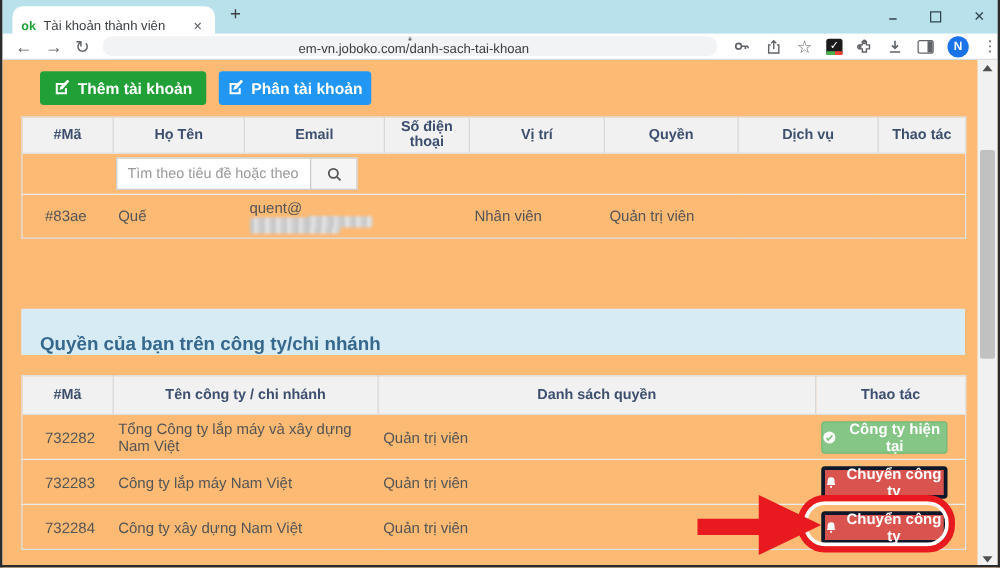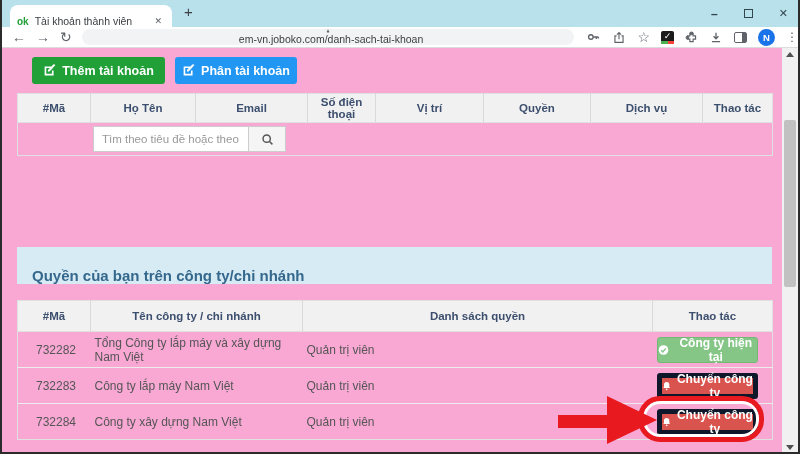--- a/index.html
+++ b/index.html
@@ -26,21 +26,21 @@
   .tb-right{display:flex;align-items:center;gap:11px;margin-left:12px;}
   .tbicon{cursor:pointer;display:flex;align-items:center;color:#5f6368;font-size:12px;line-height:1;}
   .ext-check{width:13px;height:13px;background:#1b1b1b;border-radius:2px;position:relative;color:#fff;font-size:9px;text-align:center;line-height:11px;}
   .ext-check::after{content:"";position:absolute;left:0;bottom:0;width:50%;height:3px;background:#4caf50;}
   .ext-check::before{content:"";position:absolute;right:0;bottom:0;width:50%;height:3px;background:#f44336;}
   .sidebar-ic{width:13px;height:11px;border:1.5px solid #5f6368;border-radius:2px;position:relative;}
   .sidebar-ic::after{content:"";position:absolute;right:0;top:0;width:4px;height:100%;background:#5f6368;}
   .avatar{width:17px;height:17px;border-radius:50%;background:#1a73e8;color:#fff;font-size:9.5px;font-weight:bold;display:flex;align-items:center;justify-content:center;}
   .dots{font-size:12px;color:#5f6368;}
   
-  .page{position:absolute;left:0;top:48px;width:100%;height:406px;background:#f9a8d4;}
+  .page{position:absolute;left:0;top:48px;width:100%;height:406px;background:#fdba74;}
   .actbtn{position:absolute;top:9px;height:27px;border:none;border-radius:3px;color:#fff;font-weight:bold;font-size:12.5px;display:flex;align-items:center;justify-content:center;gap:6px;cursor:pointer;font-family:"Liberation Sans",sans-serif;}
   #btn-add{left:30px;width:133px;background:#21a038;}
   #btn-assign{left:173px;width:122px;background:#2196f3;}
   table.tbl{position:absolute;left:15px;width:755px;border-collapse:collapse;table-layout:fixed;border:1px solid #e0e0e0;}
   #t1{top:45px;} #t2{top:252px;}
   .tbl th{background:#f1f1f1;color:#3d4f6e;font-size:11.5px;font-weight:bold;text-align:center;border-right:1px solid #d9d9d9;border-bottom:1px solid #e0e0e0;}
   .tbl th:last-child{border-right:none;}
   .tbl td{font-size:12px;color:#555;border-bottom:1px solid #ececec;vertical-align:middle;padding:0 4px;}
   .tbl tr:last-child td{border-bottom:none;}
   td.codecell{padding-left:18px;}
@@ -49,21 +49,21 @@
   .searchwrap input::placeholder{color:#999;}
   .searchbtn{width:38px;height:26px;background:#f5f5f5;border:1px solid #ccc;display:flex;align-items:center;justify-content:center;cursor:pointer;}
   .blur{display:inline-block;height:13px;width:72px;border-radius:2px;vertical-align:middle;background:repeating-linear-gradient(90deg,#c6c6c6 0 3px,#e3e3e3 3px 6px,#d0d0d0 6px 9px);filter:blur(1.4px);}
   .emailwrap{position:relative;}
   .blur.b2{position:absolute;left:46px;top:14px;width:52px;height:9px;}
   .btn-edit{height:24px;padding:0 9px;background:#fff;border:1px solid #ccc;border-radius:3px;font-size:11.5px;color:#555;cursor:pointer;font-family:"Liberation Sans",sans-serif;}
   .section-bar{position:absolute;left:15px;top:199px;width:755px;height:37px;background:#d7ebf4;display:flex;align-items:flex-end;padding-left:15px;}
   .section-bar span{font-size:15px;font-weight:bold;color:#35688c;}
   .rowbtn{height:26px;border-radius:3px;color:#fff;font-size:12px;font-weight:bold;display:flex;align-items:center;justify-content:center;gap:6px;cursor:pointer;font-family:"Liberation Sans",sans-serif;}
   .btn-current{background:#85c687;border:1px solid #73b975;width:118px;}
-  .btn-switch{background:#d9534f;border:5px solid #0f172a;width:120px;}
+  .btn-switch{background:#d9534f;border:3px solid #0f172a;width:120px;}
   .actioncell-inner{display:flex;justify-content:flex-end;padding-right:10px;align-items:flex-end;}
   
   .ring{position:absolute;left:636px;top:348px;width:126px;height:46px;border:5px solid #e8191f;border-radius:22px;box-shadow:inset 0 0 0 3px #fff;z-index:5;}
   .arrow-shaft{position:absolute;left:556px;top:367px;width:60px;height:13px;background:#e8191f;z-index:6;}
   .arrow-head{position:absolute;left:605px;top:348px;width:0;height:0;border-left:50px solid #e8191f;border-top:24px solid transparent;border-bottom:24px solid transparent;z-index:6;}
   
   .scrollbar{position:absolute;right:0;top:0;width:16px;height:406px;background:#f1f1f1;}
   .sb-thumb{position:absolute;left:2px;top:72px;width:12px;height:167px;background:#c1c1c1;border-radius:2px;cursor:pointer;}
   .sb-up{position:absolute;left:4px;top:4px;width:0;height:0;border-left:4px solid transparent;border-right:4px solid transparent;border-bottom:5px solid #505050;cursor:pointer;}
   .sb-down{position:absolute;left:4px;bottom:4px;width:0;height:0;border-left:4px solid transparent;border-right:4px solid transparent;border-top:5px solid #505050;cursor:pointer;}
@@ -180,20 +180,34 @@
             <input type="text" placeholder="Tìm theo tiêu đề hoặc theo mã" style="">
             <button class="searchbtn">
               <svg width="13" height="13" viewBox="0 0 16 16" fill="none" stroke="#555" stroke-width="1.8">
                     <circle cx="7" cy="7" r="4.5"></circle>
                     <path d="M10.5 10.5L14 14"></path>
                   </svg>
             </button>
           </div>
         </td>
       </tr>
+      <tr style="height:35px">
+        <td class="codecell">#83ae</td>
+        <td>Quế</td>
+        <td>
+          <div class="emailwrap">
+            <span>quent@</span><span class="blur"></span><span class="blur b2"></span>
+          </div>
+        </td>
+        <td></td>
+        <td>Nhân viên</td>
+        <td>Quản trị viên</td>
+        <td></td>
+        <td></td>
+      </tr>
     </tbody>
       </table>
 
     <div class="section-bar">
       <span>Quyền của bạn trên công ty/chi nhánh</span>
     </div>
 
     <table class="tbl" id="t2">
       <colgroup>
         <col style="width:73px">

